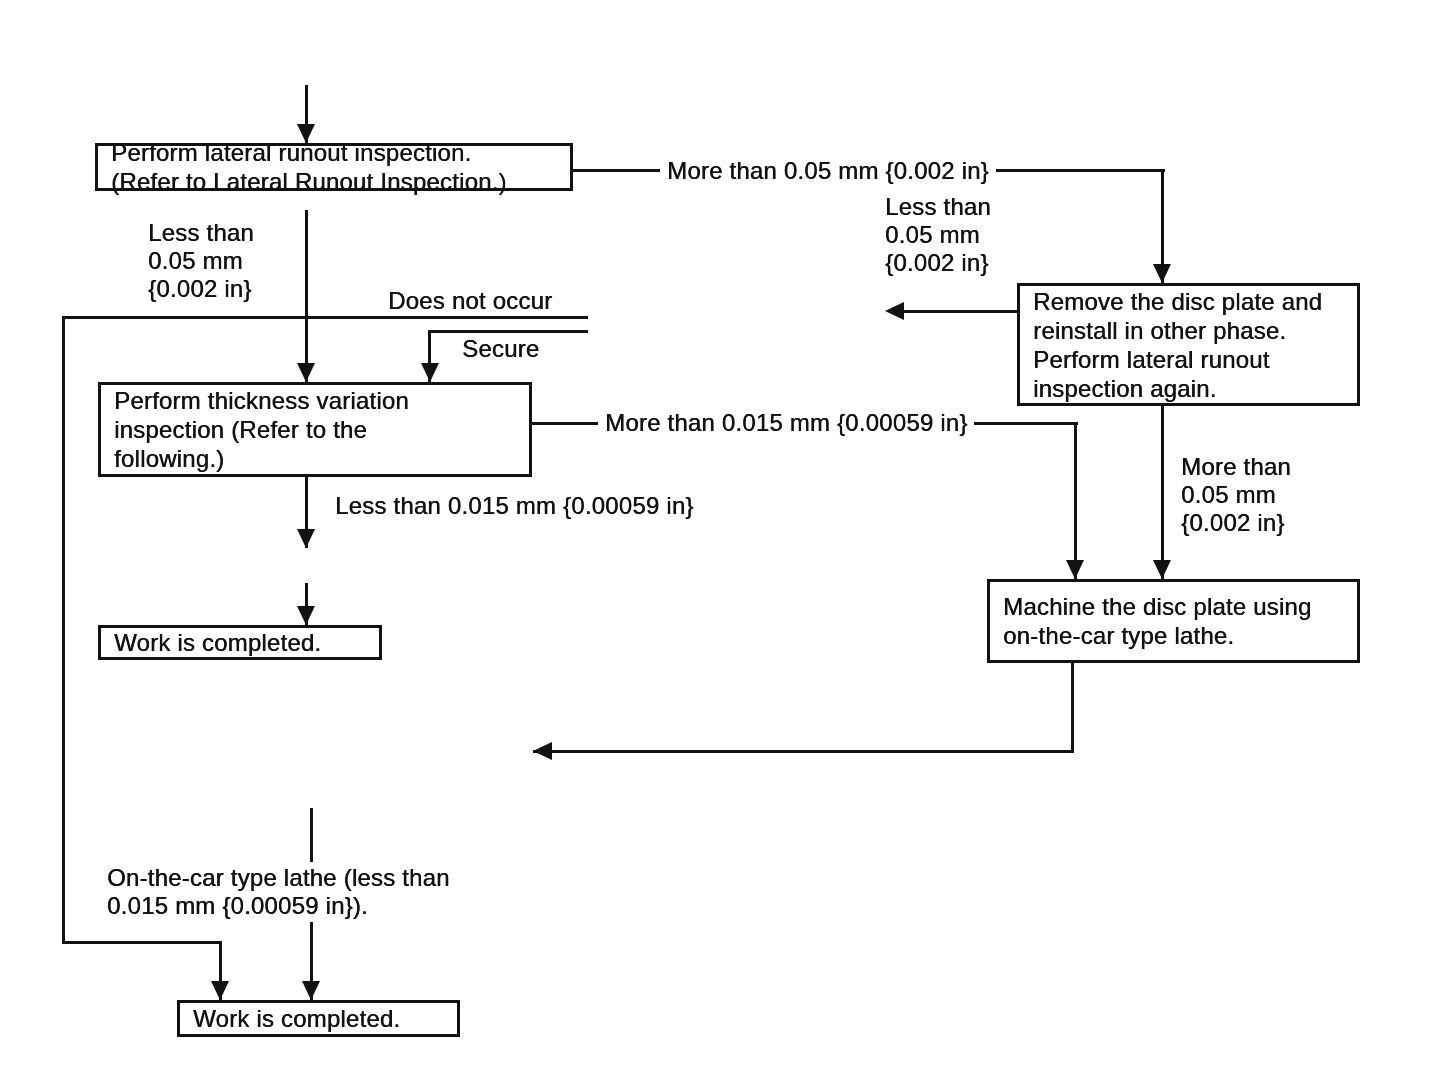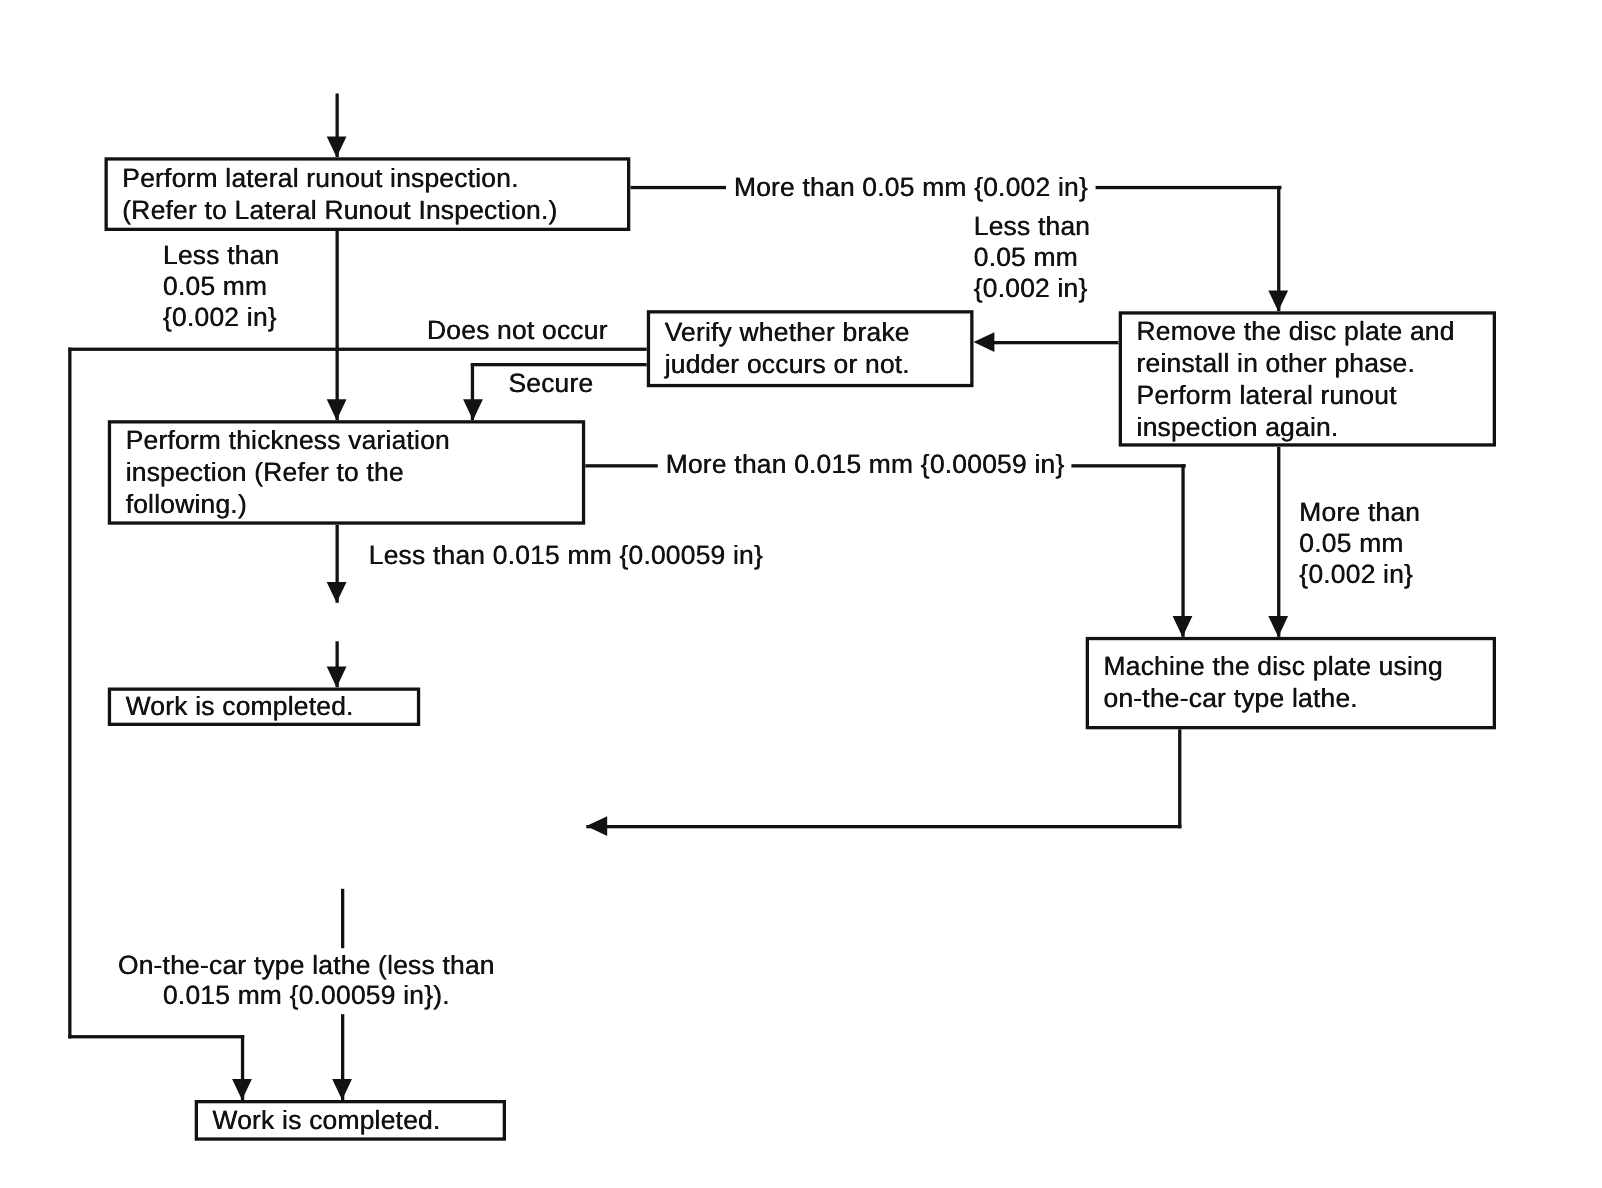--- a/index.html
+++ b/index.html
@@ -99,33 +99,29 @@
   <div class="flow-label" style="left:148px; top:219px;">Less than
 0.05 mm
 {0.002 in}</div>
   <div class="flow-label" style="left:388px; top:287px;">Does not occur</div>
   <div class="flow-label" style="left:462px; top:335px;">Secure</div>
   <div class="flow-label on-line" style="left:598px; top:409px;">More than 0.015 mm {0.00059 in}</div>
   <div class="flow-label" style="left:335px; top:492px;">Less than 0.015 mm {0.00059 in}</div>
   <div class="flow-label" style="left:1181px; top:453px;">More than
 0.05 mm
 {0.002 in}</div>
-  <div class="flow-label on-line" style="left:100px; top:862px; padding:2px 7px;text-align:center;">On-the-car type lathe (less than
+  <div class="flow-label on-line" style="left:100px; top:862px; padding:2px 7px;">On-the-car type lathe (less than
 0.015 mm {0.00059 in}).</div>
 
 
-  <div class="node" style="left:95px; top:143px; width:478px; height:67px;">
+  <div class="node" style="left:95px; top:143px; width:478px; height:48px;">
     <span>Perform lateral runout inspection.
 (Refer to Lateral Runout Inspection.)</span>
   </div>
 
-  <div class="node" style="left:588px; top:282px; width:297px; height:70px;">
-    <span>Verify whether brake
-judder occurs or not.</span>
-  </div>
 
   <div class="node" style="left:1017px; top:283px; width:343px; height:123px;">
     <span>Remove the disc plate and
 reinstall in other phase.
 Perform lateral runout
 inspection again.</span>
   </div>
 
   <div class="node" style="left:98px; top:382px; width:434px; height:95px;">
     <span>Perform thickness variation

